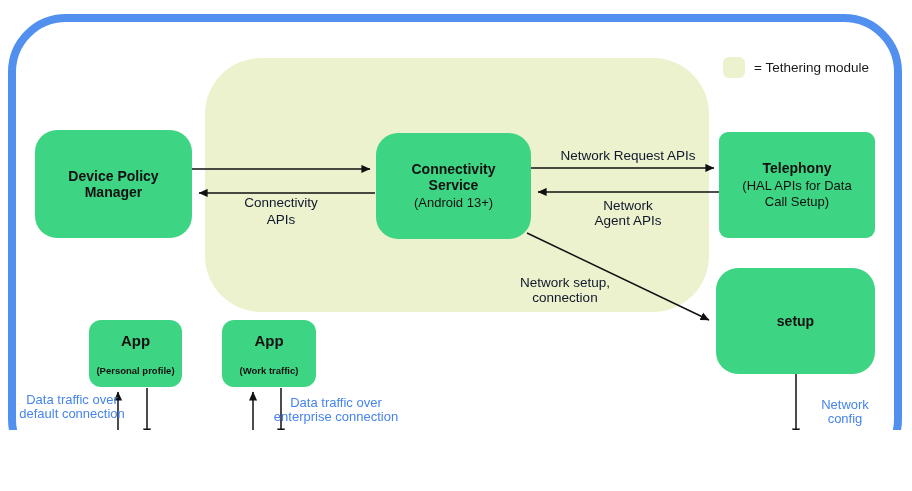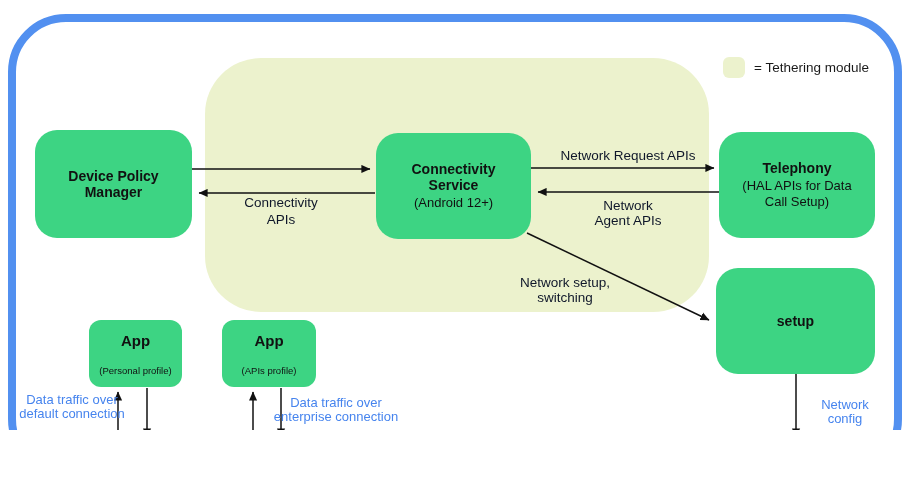--- a/index.html
+++ b/index.html
@@ -26,21 +26,21 @@
   }
   .node{
     position:absolute;display:flex;flex-direction:column;align-items:center;
     justify-content:center;background:var(--box-green);border-radius:22px;
     text-align:center;line-height:16px;
   }
   .node .t{font-weight:bold;font-size:14px;white-space:pre-line;}
   .node .s{font-weight:normal;font-size:13px;white-space:pre-line;margin-top:2px;}
   .node.app{border-radius:12px;}
   .node.app .t{font-size:15px;line-height:17px;}
-  .node.app .s{font-weight:normal;font-size:9.5px;line-height:11px;margin-top:16px;}
+  .node.app .s{font-weight:bold;font-size:9.5px;line-height:11px;margin-top:16px;}
   .label{
     position:absolute;transform:translateX(-50%);text-align:center;
     font-size:13.5px;line-height:15px;white-space:pre-line;color:#0f172a;
   }
   .label.wide{line-height:17px;}
   .label.blue{color:var(--label-blue);font-size:13px;line-height:13.5px;text-align:center;}
   .legend{position:absolute;left:723px;top:57px;display:flex;align-items:center;}
   .legend .swatch{width:22px;height:21px;border-radius:6px;background:var(--tethering-bg);}
   .legend .txt{margin-left:9px;font-size:13.5px;color:#1a1a1a;white-space:nowrap;}
   svg.wires{position:absolute;left:0;top:0;pointer-events:none;}
@@ -59,41 +59,41 @@
   </div>
 
   <div class="node" style="left:35px;top:130px;width:157px;height:108px;">
     <div class="t">Device Policy
 Manager</div>
   </div>
 
   <div class="node" style="left:376px;top:133px;width:155px;height:106px;">
     <div class="t">Connectivity
 Service</div>
-    <div class="s">(Android 12+)</div>
+    <div class="s">(Android 13+)</div>
   </div>
 
-  <div class="node" style="left:719px;top:132px;width:156px;height:106px;">
+  <div class="node" style="left:719px;top:132px;width:156px;height:106px;border-radius:9px;">
     <div class="t">Telephony</div>
     <div class="s">(HAL APIs for Data
 Call Setup)</div>
   </div>
 
   <div class="node" style="left:716px;top:268px;width:159px;height:106px;">
     <div class="t">setup</div>
   </div>
 
   <div class="node app" style="left:89px;top:320px;width:93px;height:67px;">
     <div class="t">App</div>
     <div class="s">(Personal profile)</div>
   </div>
 
   <div class="node app" style="left:222px;top:320px;width:94px;height:67px;">
     <div class="t">App</div>
-    <div class="s">(APIs profile)</div>
+    <div class="s">(Work traffic)</div>
   </div>
 
   <svg class="wires" width="912" height="491" viewBox="0 0 912 491">
     <defs>
       <marker id="ah" markerWidth="10" markerHeight="9" refX="8.6" refY="4.5" orient="auto" markerUnits="userSpaceOnUse">
         <path d="M0,0.4 L9,4.5 L0,8.6 z" fill="#111111"></path>
       </marker>
     </defs>
     <line x1="65" y1="441" x2="863" y2="441" stroke="#111111" stroke-width="1.3"></line>
     <line x1="192" y1="169" x2="370" y2="169" stroke="#111111" stroke-width="1.5" marker-end="url(#ah)"></line>
@@ -107,21 +107,21 @@
     <line x1="253" y1="441" x2="253" y2="392" stroke="#111111" stroke-width="1.5" marker-end="url(#ah)"></line>
     <line x1="281" y1="388" x2="281" y2="437" stroke="#111111" stroke-width="1.5" marker-end="url(#ah)"></line>
   </svg>
 
   <div class="label wide" style="left:281px;top:194px;">Connectivity
 APIs</div>
   <div class="label" style="left:628px;top:148px;">Network Request APIs</div>
   <div class="label" style="left:628px;top:198px;">Network
 Agent APIs</div>
   <div class="label" style="left:565px;top:275px;">Network setup,
-switching</div>
+connection</div>
   <div class="label blue" style="left:72px;top:393px;">Data traffic over
 default connection</div>
   <div class="label blue" style="left:336px;top:396px;">Data traffic over
 enterprise connection</div>
   <div class="label blue" style="left:845px;top:398px;">Network
 config</div>
   <div class="label" style="left:448px;top:448px;">Kernel</div>
 
 </div>
 

